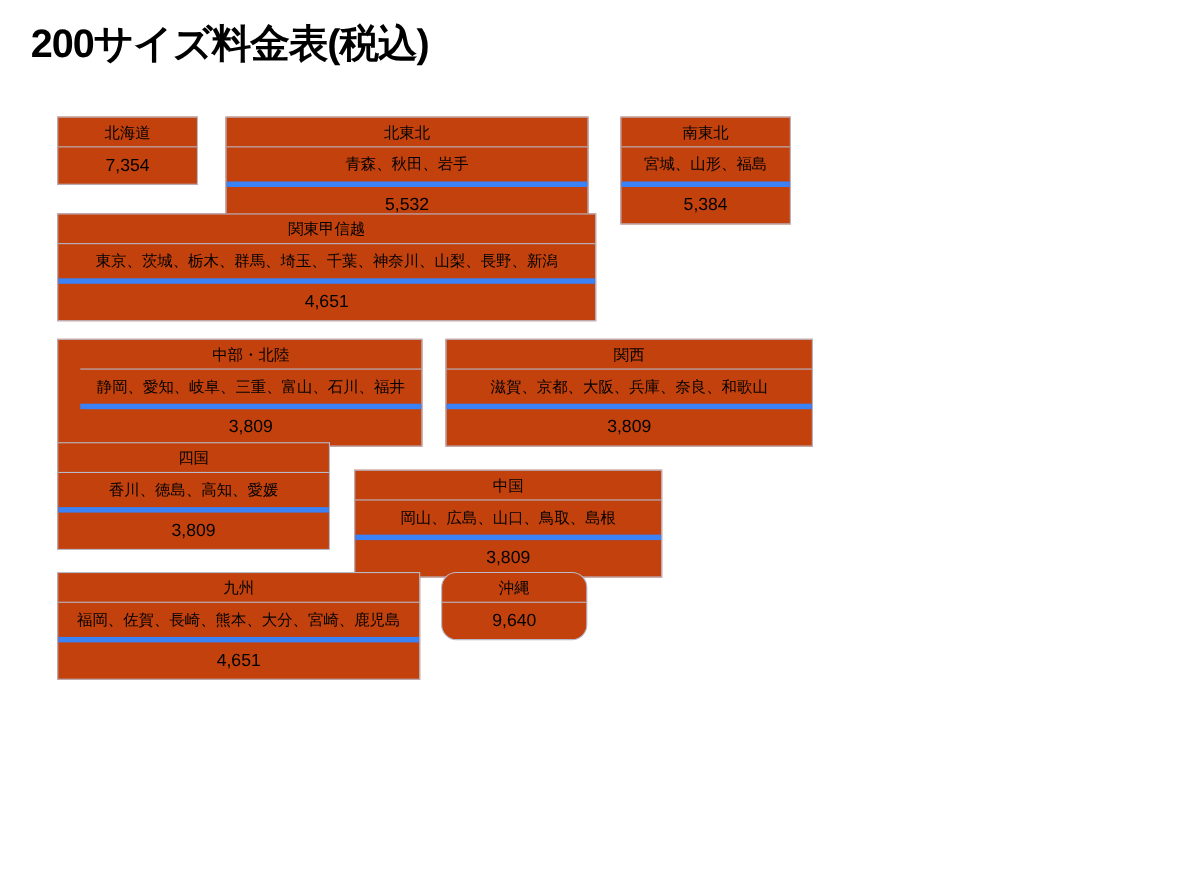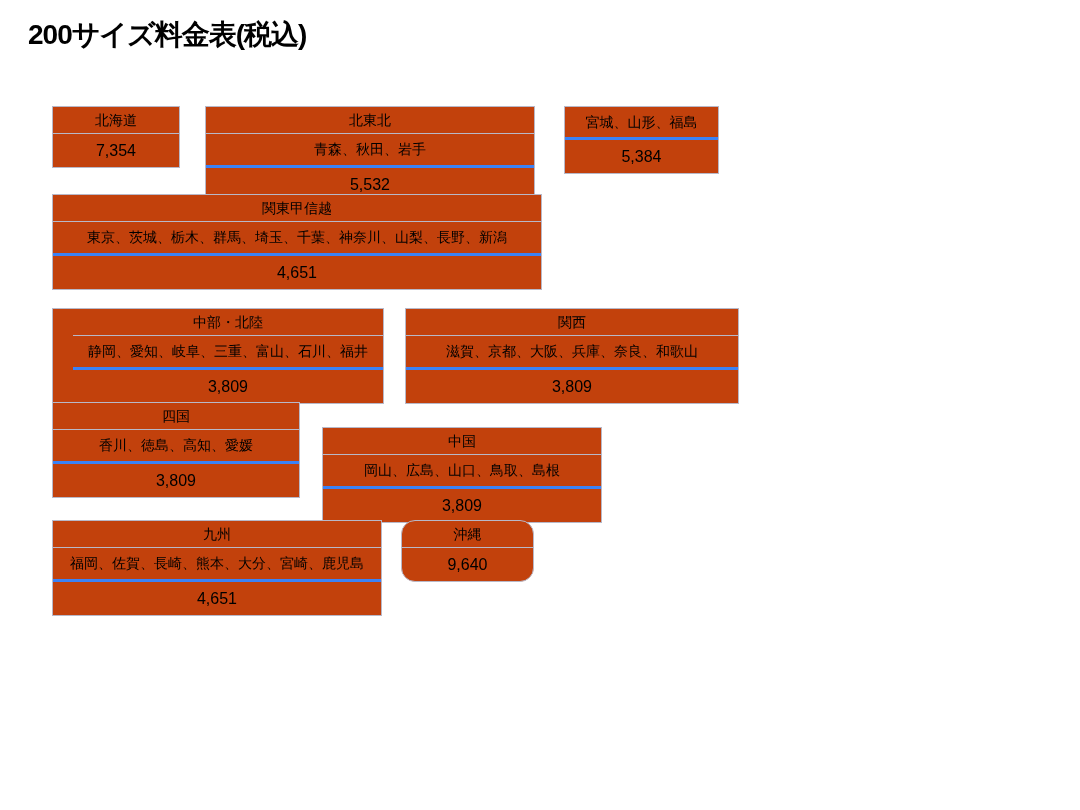--- a/index.html
+++ b/index.html
@@ -12,21 +12,21 @@
     background: #ffffff;
     font-family: "Liberation Sans", sans-serif;
     color: #000000;
     position: relative;
     overflow: hidden;
   }
   #page-title {
     position: absolute;
     left: 28px;
     top: 18px;
-    font-size: 28px;
+    font-size: 36px;
     font-weight: bold;
     letter-spacing: -1px;
     line-height: 1.2;
     white-space: nowrap;
   }
   .region-box {
     position: absolute;
     box-sizing: border-box;
     border: 1px solid #b8b8c8;
     background: #c2410c;
@@ -37,21 +37,21 @@
     font-size: 14px;
     line-height: 1.45;
     padding: 3px 6px;
     white-space: nowrap;
     overflow: hidden;
   }
   .cell.header {
     border-bottom: 1px solid #b8b8c8;
   }
   .cell.pref {
-    border-bottom: 3px solid #3b82f6;
+    border-bottom: 5px solid #3b82f6;
   }
   .cell.price {
     font-size: 16px;
   }
   .cell.tall {
     padding-top: 5px;
     padding-bottom: 5px;
   }
 </style>
 </head>
@@ -63,20 +63,21 @@
     <div class="region-box" style="left: 52px; top: 106px; width: 128px;">
       <div class="cell header">北海道</div>
       <div class="cell price tall">7,354</div>
     </div>
     <div class="region-box" style="left: 205px; top: 106px; width: 330px;">
       <div class="cell header">北東北</div>
       <div class="cell pref tall">青森、秋田、岩手</div>
       <div class="cell price tall">5,532</div>
     </div>
     <div class="region-box" style="left: 564px; top: 106px; width: 155px;">
+      <div class="cell header">南東北</div>
       <div class="cell pref tall">宮城、山形、福島</div>
       <div class="cell price tall">5,384</div>
     </div>
     <div class="region-box" style="left: 52px; top: 194px; width: 490px;">
       <div class="cell header">関東甲信越</div>
       <div class="cell pref tall">東京、茨城、栃木、群馬、埼玉、千葉、神奈川、山梨、長野、新潟</div>
       <div class="cell price tall">4,651</div>
     </div>
     <div class="region-box" style="left: 52px; top: 308px; width: 332px; padding-left: 20px;">
       <div class="cell header">中部・北陸</div>

